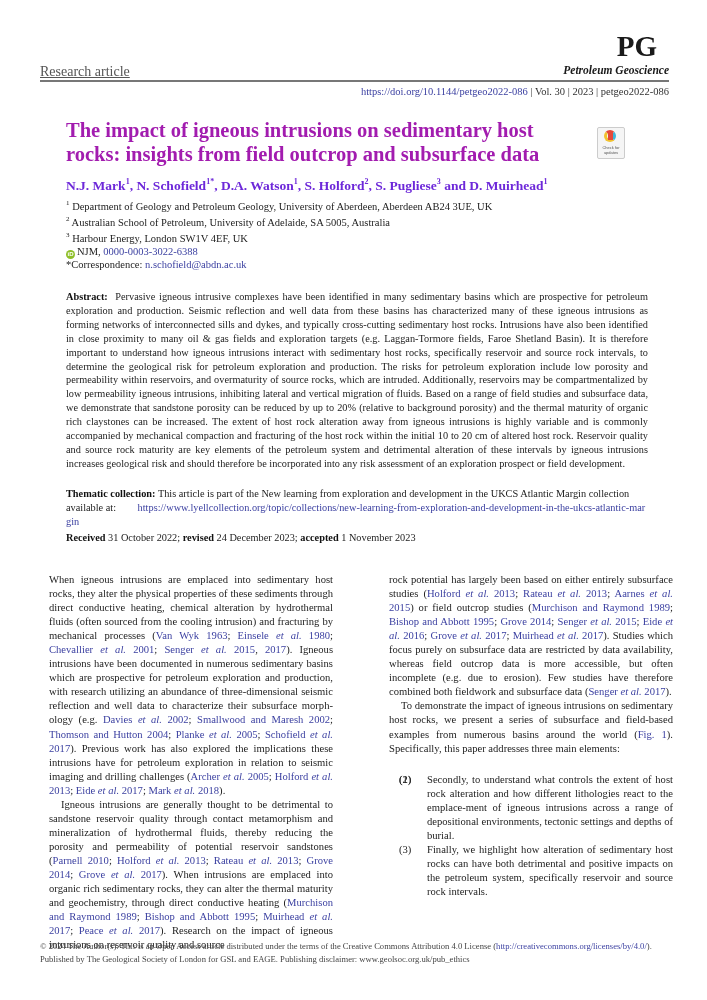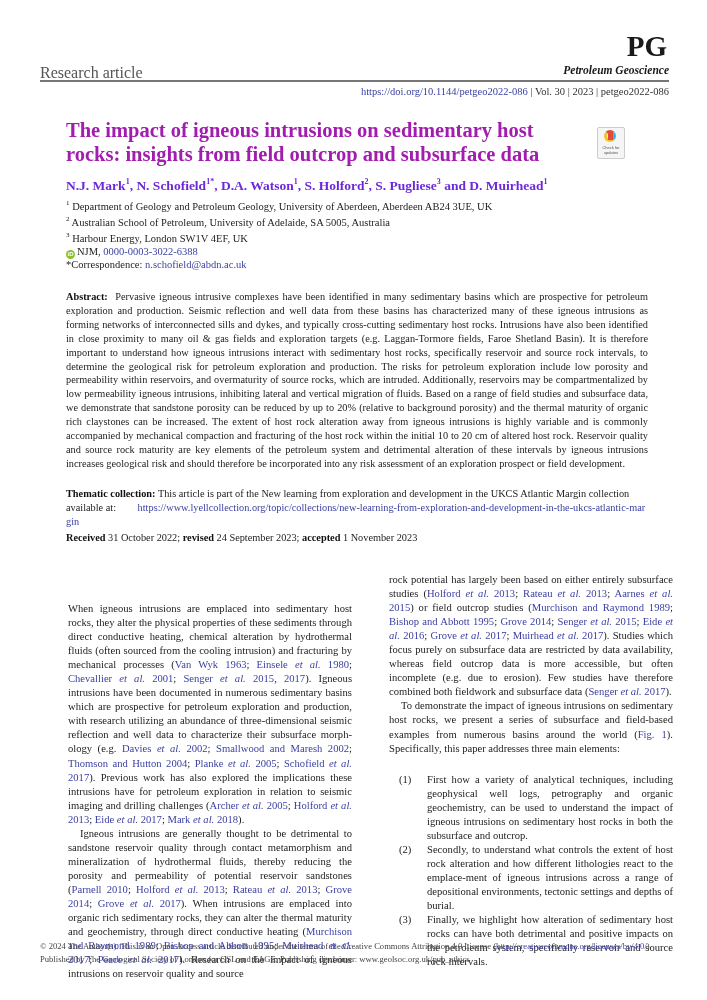--- a/index.html
+++ b/index.html
@@ -2,22 +2,22 @@
 <html><head>
 <meta charset="utf-8">
 <style>
   html, body { margin: 0; padding: 0; background: #fff; }
   body { width: 707px; height: 1000px; position: relative; overflow: hidden;
          font-family: "Liberation Serif", "DejaVu Serif", serif; color: #222; }
   a, .link { color: #3a3fa0; text-decoration: none; }
   .abs { position: absolute; }
 
   
-  #journal-logo { right: 40px; top: 32px; font-size: 29px; font-weight: bold; letter-spacing: 0px; line-height: 1; color: #1a1a1a; }
-  #research-label { left: 40px; top: 64px; font-size: 16px; color: #555; }
+  #journal-logo { right: 50px; top: 32px; font-size: 29px; font-weight: bold; letter-spacing: 0px; line-height: 1; color: #1a1a1a; }
+  #research-label { left: 40px; top: 64px; font-size: 14px; color: #555; text-decoration: underline; }
   #journal-name { right: 38px; top: 64px; font-size: 11.5px; font-weight: bold; font-style: italic; color: #1a1a1a; text-align: right; }
   #header-rule { left: 40px; right: 38px; top: 80px; height: 0; border-top: 2px solid #777; }
   #doi-line { right: 38px; top: 86px; font-size: 10.5px; color: #333; }
 
   
   #title { left: 66px; top: 118px; width: 520px; font-size: 20.5px; font-weight: bold; line-height: 24px; color: #a21caf; }
   #check-badge { left: 597px; top: 127px; width: 26px; height: 30px; border: 1px solid #ccc; border-radius: 2px; background: #f5f5f5; }
   #check-badge .ring { position: absolute; left: 6px; top: 2px; width: 12px; height: 12px; border-radius: 50%; border: 3px solid #f2c230; border-right-color: #3fb6d9; border-top-color: #e5493a; box-sizing: border-box; }
   #check-badge .ribbon { position: absolute; left: 10px; top: 4px; width: 5px; height: 8px; background: #e5493a; }
   #check-badge .txt { position: absolute; left: 0; right: 0; top: 17px; font-family: "Liberation Sans", sans-serif; font-size: 4px; text-align: center; line-height: 5px; color: #555; }
@@ -32,21 +32,21 @@
   
   #abstract { left: 66px; top: 290px; width: 582px; font-size: 10.3px; line-height: 13.9px; text-align: justify; color: #222; }
   #abstract b, #thematic b, #dates b { color: #111; }
   #thematic { left: 66px; top: 487px; width: 582px; font-size: 10.3px; line-height: 13.9px; color: #222; }
   #dates { left: 66px; top: 532px; font-size: 10.3px; color: #222; }
 
   
   .col { width: 284px; font-size: 10.6px; line-height: 14.05px; text-align: justify; color: #222; }
   .col p { margin: 0; }
   .col p.indent { text-indent: 12px; }
-  #col-left { left: 68px; top: 573px; margin-top: 29px; }
+  #col-left { left: 49px; top: 573px; }
   #col-right { left: 373px; top: 573px; margin-left: 16px; }
   .aims { margin: 17px 0 0 0; padding: 0; list-style: none; }
   .aims li { position: relative; padding-left: 28px; margin-left: 10px; }
   .aims li .num { position: absolute; left: 0; top: 0; }
 
   
   #footer { left: 40px; top: 940px; width: 640px; font-size: 8.6px; line-height: 13px; color: #444; }
 </style>
 </head>
 <body>
@@ -73,30 +73,30 @@
       <div><sup>3</sup><span> Harbour Energy, London SW1V 4EF, UK</span></div>
     </div>
   <div><span class="orcid-dot">iD</span><span>NJM, </span><a>0000-0003-3022-6388</a></div>
   <div><span>*Correspondence: </span><a>n.schofield@abdn.ac.uk</a></div>
 </div>
 
 <div id="abstract" class="abs"><b>Abstract:</b>&nbsp; <span>Pervasive igneous intrusive complexes have been identified in many sedimentary basins which are prospective for petroleum exploration and production. Seismic reflection and well data from these basins has characterized many of these igneous intrusions as forming networks of interconnected sills and dykes, and typically cross-cutting sedimentary host rocks. Intrusions have also been identified in close proximity to many oil &amp; gas fields and exploration targets (e.g. Laggan-Tormore fields, Faroe Shetland Basin). It is therefore important to understand how igneous intrusions interact with sedimentary host rocks, specifically reservoir and source rock intervals, to determine the geological risk for petroleum exploration and production. The risks for petroleum exploration include low porosity and permeability within reservoirs, and overmaturity of source rocks, which are intruded. Additionally, reservoirs may be compartmentalized by low permeability igneous intrusions, inhibiting lateral and vertical migration of fluids. Based on a range of field studies and subsurface data, we demonstrate that sandstone porosity can be reduced by up to 20% (relative to background porosity) and the thermal maturity of organic rich claystones can be increased. The extent of host rock alteration away from igneous intrusions is highly variable and is commonly accompanied by mechanical compaction and fracturing of the host rock within the initial 10 to 20 cm of altered host rock. Reservoir quality and source rock maturity are key elements of the petroleum system and detrimental alteration of these intervals by igneous intrusions increases geological risk and should therefore be incorporated into any risk assessment of an exploration prospect or field development.</span></div>
 
 <div id="thematic" class="abs"><b>Thematic collection:</b> <span>This article is part of the New learning from exploration and development in the UKCS Atlantic Margin collection available at: </span><a style="word-break: break-all; padding-left: 19px;">https://www.lyellcollection.org/topic/collections/new-learning-from-exploration-and-development-in-the-ukcs-atlantic-margin</a></div>
 
-<div id="dates" class="abs"><b>Received</b><span> 31 October 2022; </span><b>revised</b><span> 24 September 2023; </span><b>accepted</b><span> 1 November 2023</span></div>
+<div id="dates" class="abs"><b>Received</b><span> 31 October 2022; </span><b>revised</b><span> 24 December 2023; </span><b>accepted</b><span> 1 November 2023</span></div>
 
 <div id="col-left" class="abs col">
   <p id="left-p1">When igneous intrusions are emplaced into sedimentary host rocks, they alter the physical properties of these sediments through direct conductive heating, chemical alteration by hydrothermal fluids (often sourced from the cooling intrusion) and fracturing by mechanical processes (<a class="link">Van Wyk 1963</a>; <a class="link">Einsele <i>et al.</i> 1980</a>; <a class="link">Chevallier <i>et al.</i> 2001</a>; <a class="link">Senger <i>et al.</i> 2015</a>, <a class="link">2017</a>). Igneous intrusions have been documented in numerous sedimentary basins which are prospective for petroleum exploration and production, with research utilizing an abundance of three-dimensional seismic reflection and well data to characterize their subsurface morph-ology (e.g. <a class="link">Davies <i>et al.</i> 2002</a>; <a class="link">Smallwood and Maresh 2002</a>; <a class="link">Thomson and Hutton 2004</a>; <a class="link">Planke <i>et al.</i> 2005</a>; <a class="link">Schofield <i>et al.</i> 2017</a>). Previous work has also explored the implications these intrusions have for petroleum exploration in relation to seismic imaging and drilling challenges (<a class="link">Archer <i>et al.</i> 2005</a>; <a class="link">Holford <i>et al.</i> 2013</a>; <a class="link">Eide <i>et al.</i> 2017</a>; <a class="link">Mark <i>et al.</i> 2018</a>).</p>
   <p id="left-p2" class="indent">Igneous intrusions are generally thought to be detrimental to sandstone reservoir quality through contact metamorphism and mineralization of hydrothermal fluids, thereby reducing the porosity and permeability of potential reservoir sandstones (<a class="link">Parnell 2010</a>; <a class="link">Holford <i>et al.</i> 2013</a>; <a class="link">Rateau <i>et al.</i> 2013</a>; <a class="link">Grove 2014</a>; <a class="link">Grove <i>et al.</i> 2017</a>). When intrusions are emplaced into organic rich sedimentary rocks, they can alter the thermal maturity and geochemistry, through direct conductive heating (<a class="link">Murchison and Raymond 1989</a>; <a class="link">Bishop and Abbott 1995</a>; <a class="link">Muirhead <i>et al.</i> 2017</a>; <a class="link">Peace <i>et al.</i> 2017</a>). Research on the impact of igneous intrusions on reservoir quality and source</p>
 </div>
 
 <div id="col-right" class="abs col">
   <p id="right-p1">rock potential has largely been based on either entirely subsurface studies (<a class="link">Holford <i>et al.</i> 2013</a>; <a class="link">Rateau <i>et al.</i> 2013</a>; <a class="link">Aarnes <i>et al.</i> 2015</a>) or field outcrop studies (<a class="link">Murchison and Raymond 1989</a>; <a class="link">Bishop and Abbott 1995</a>; <a class="link">Grove 2014</a>; <a class="link">Senger <i>et al.</i> 2015</a>; <a class="link">Eide <i>et al.</i> 2016</a>; <a class="link">Grove <i>et al.</i> 2017</a>; <a class="link">Muirhead <i>et al.</i> 2017</a>). Studies which focus purely on subsurface data are restricted by data availability, whereas field outcrop data is more accessible, but often incomplete (e.g. due to erosion). Few studies have therefore combined both fieldwork and subsurface data (<a class="link">Senger <i>et al.</i> 2017</a>).</p>
   <p id="right-p2" class="indent">To demonstrate the impact of igneous intrusions on sedimentary host rocks, we present a series of subsurface and field-based examples from numerous basins around the world (<a class="link">Fig. 1</a>). Specifically, this paper addresses three main elements:</p>
   <ul id="aims-list" class="aims">
-      <li><span class="num">(1)</span><span>First how a variety of analytical techniques, including geophysical well logs, petrography and organic geochemistry, can be used to understand the impact of igneous intrusions on sedimentary host rocks in both the subsurface and outcrop.</span></li>
+      <li><span class="num">(1)</span></li>
       <li><span class="num">(2)</span><span>Secondly, to understand what controls the extent of host rock alteration and how different lithologies react to the emplace-ment of igneous intrusions across a range of depositional environments, tectonic settings and depths of burial.</span></li>
       <li><span class="num">(3)</span><span>Finally, we highlight how alteration of sedimentary host rocks can have both detrimental and positive impacts on the petroleum system, specifically reservoir and source rock intervals.</span></li>
     </ul>
 </div>
 
 <div id="footer" class="abs"><span>© 2024 The Author(s). This is an Open Access article distributed under the terms of the Creative Commons Attribution 4.0 License (</span><a>http://creativecommons.org/licenses/by/4.0/</a><span>). Published by The Geological Society of London for GSL and EAGE. Publishing disclaimer: www.geolsoc.org.uk/pub_ethics</span></div>
 
 </body></html>

